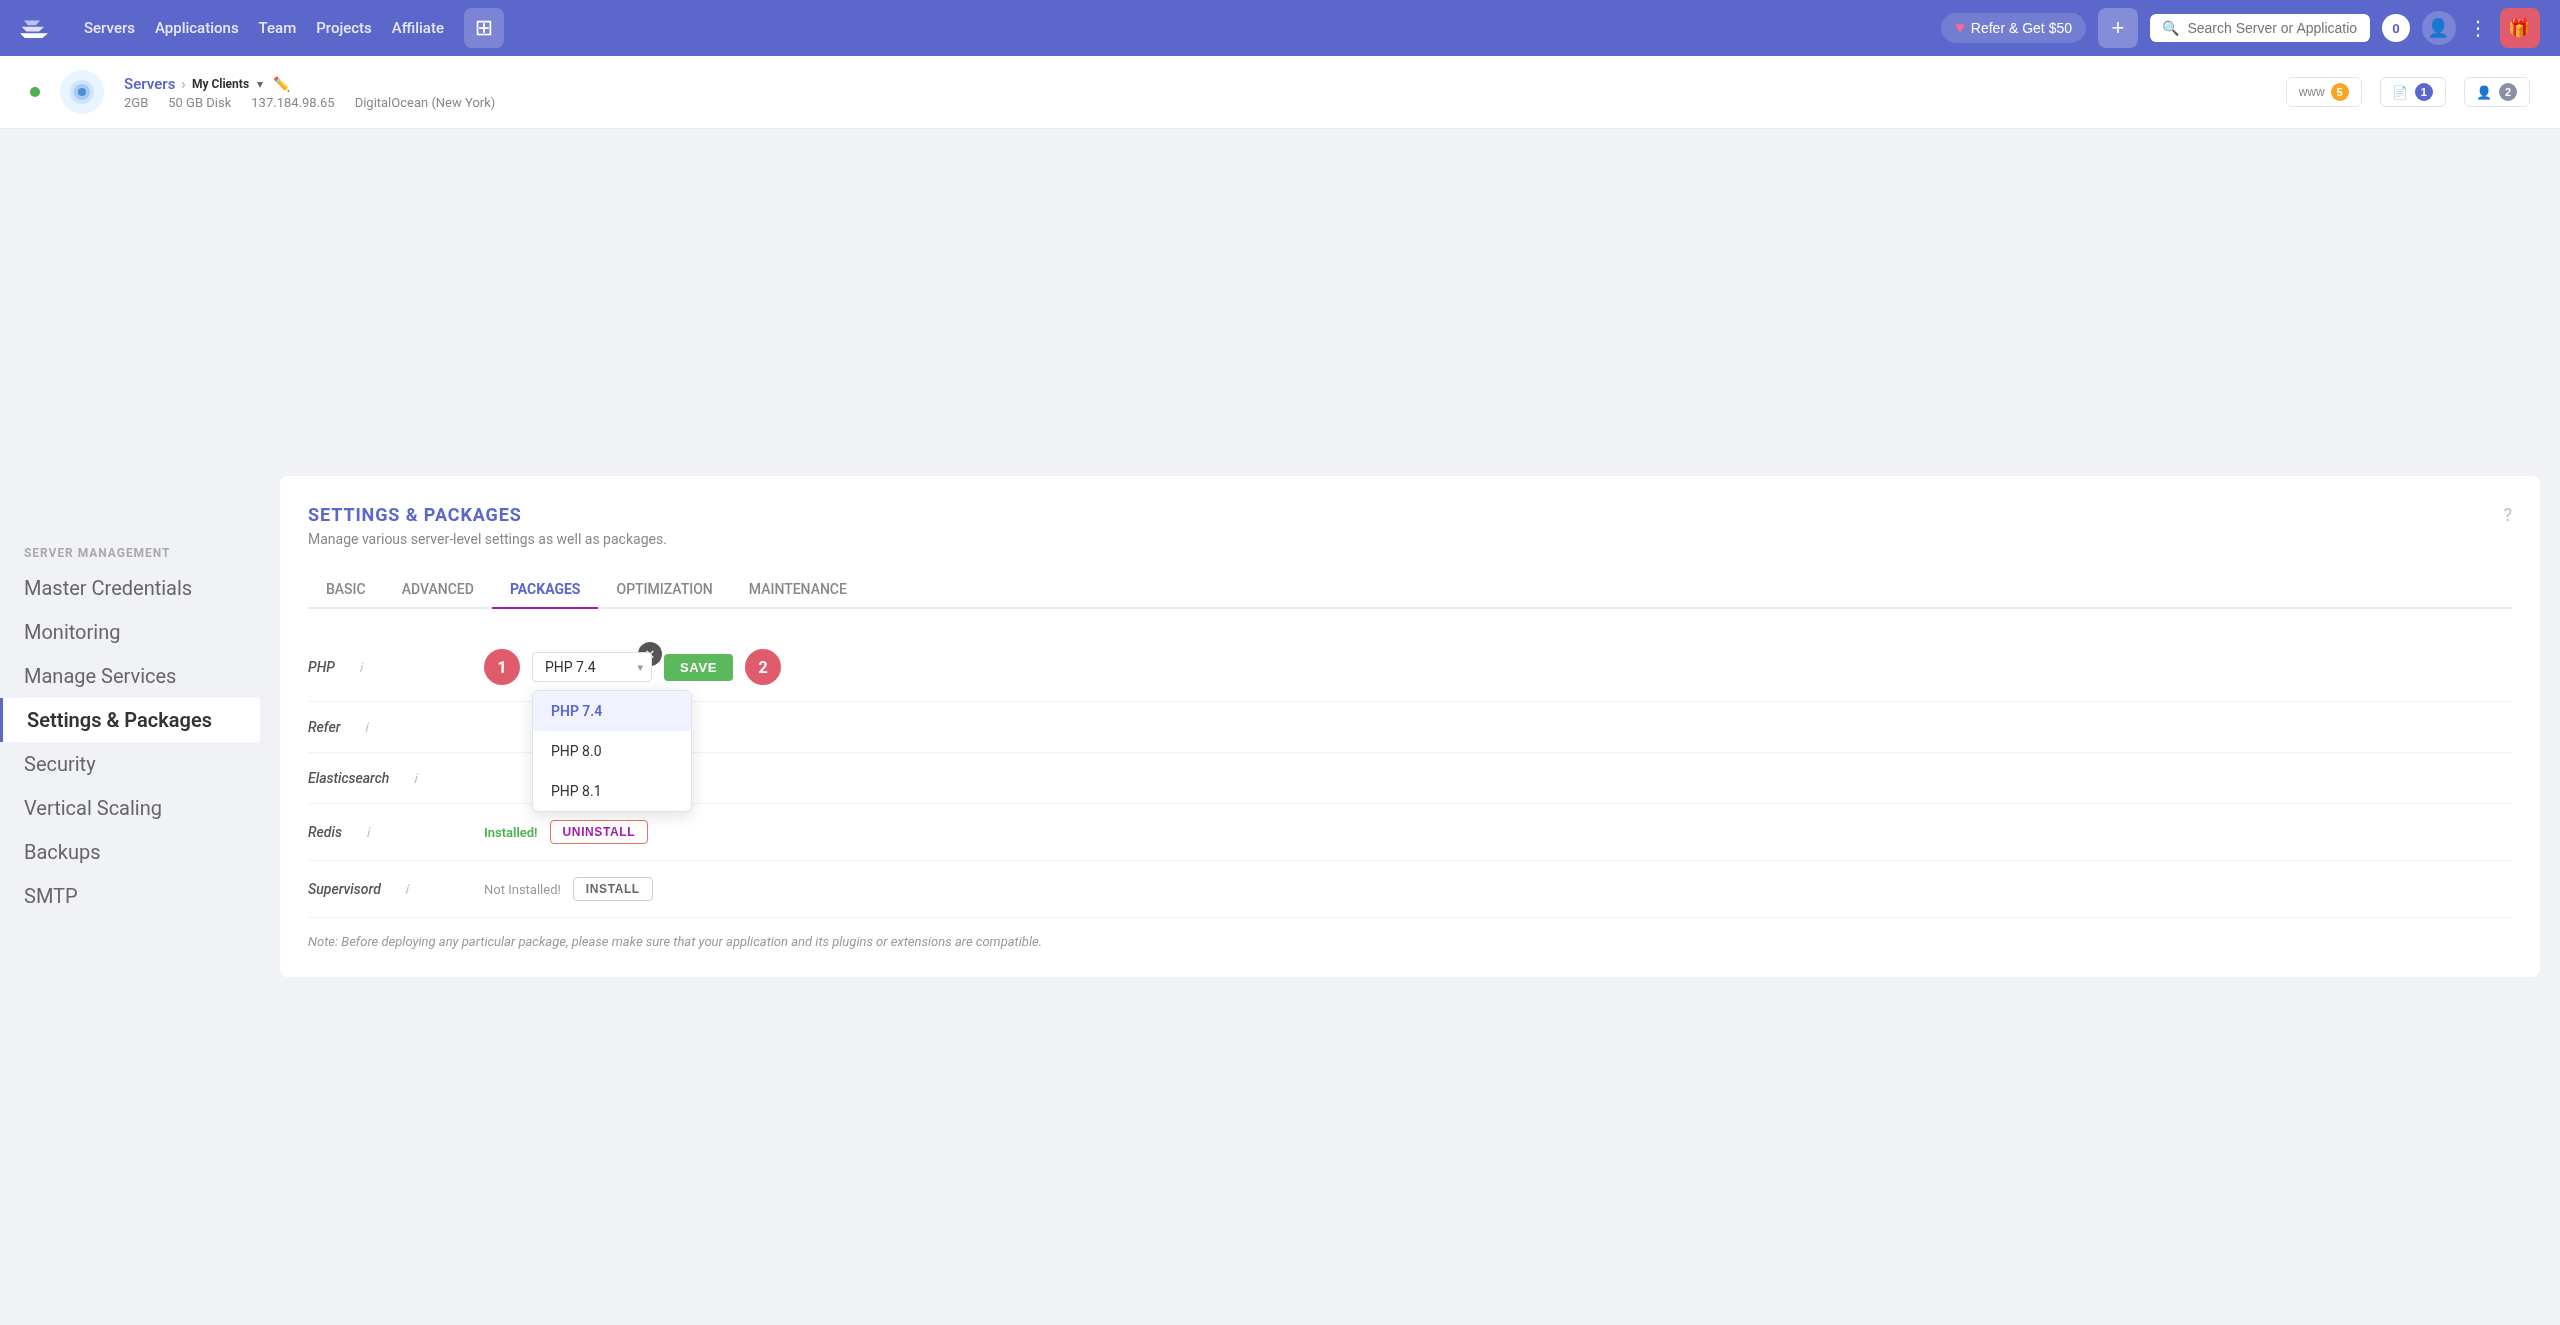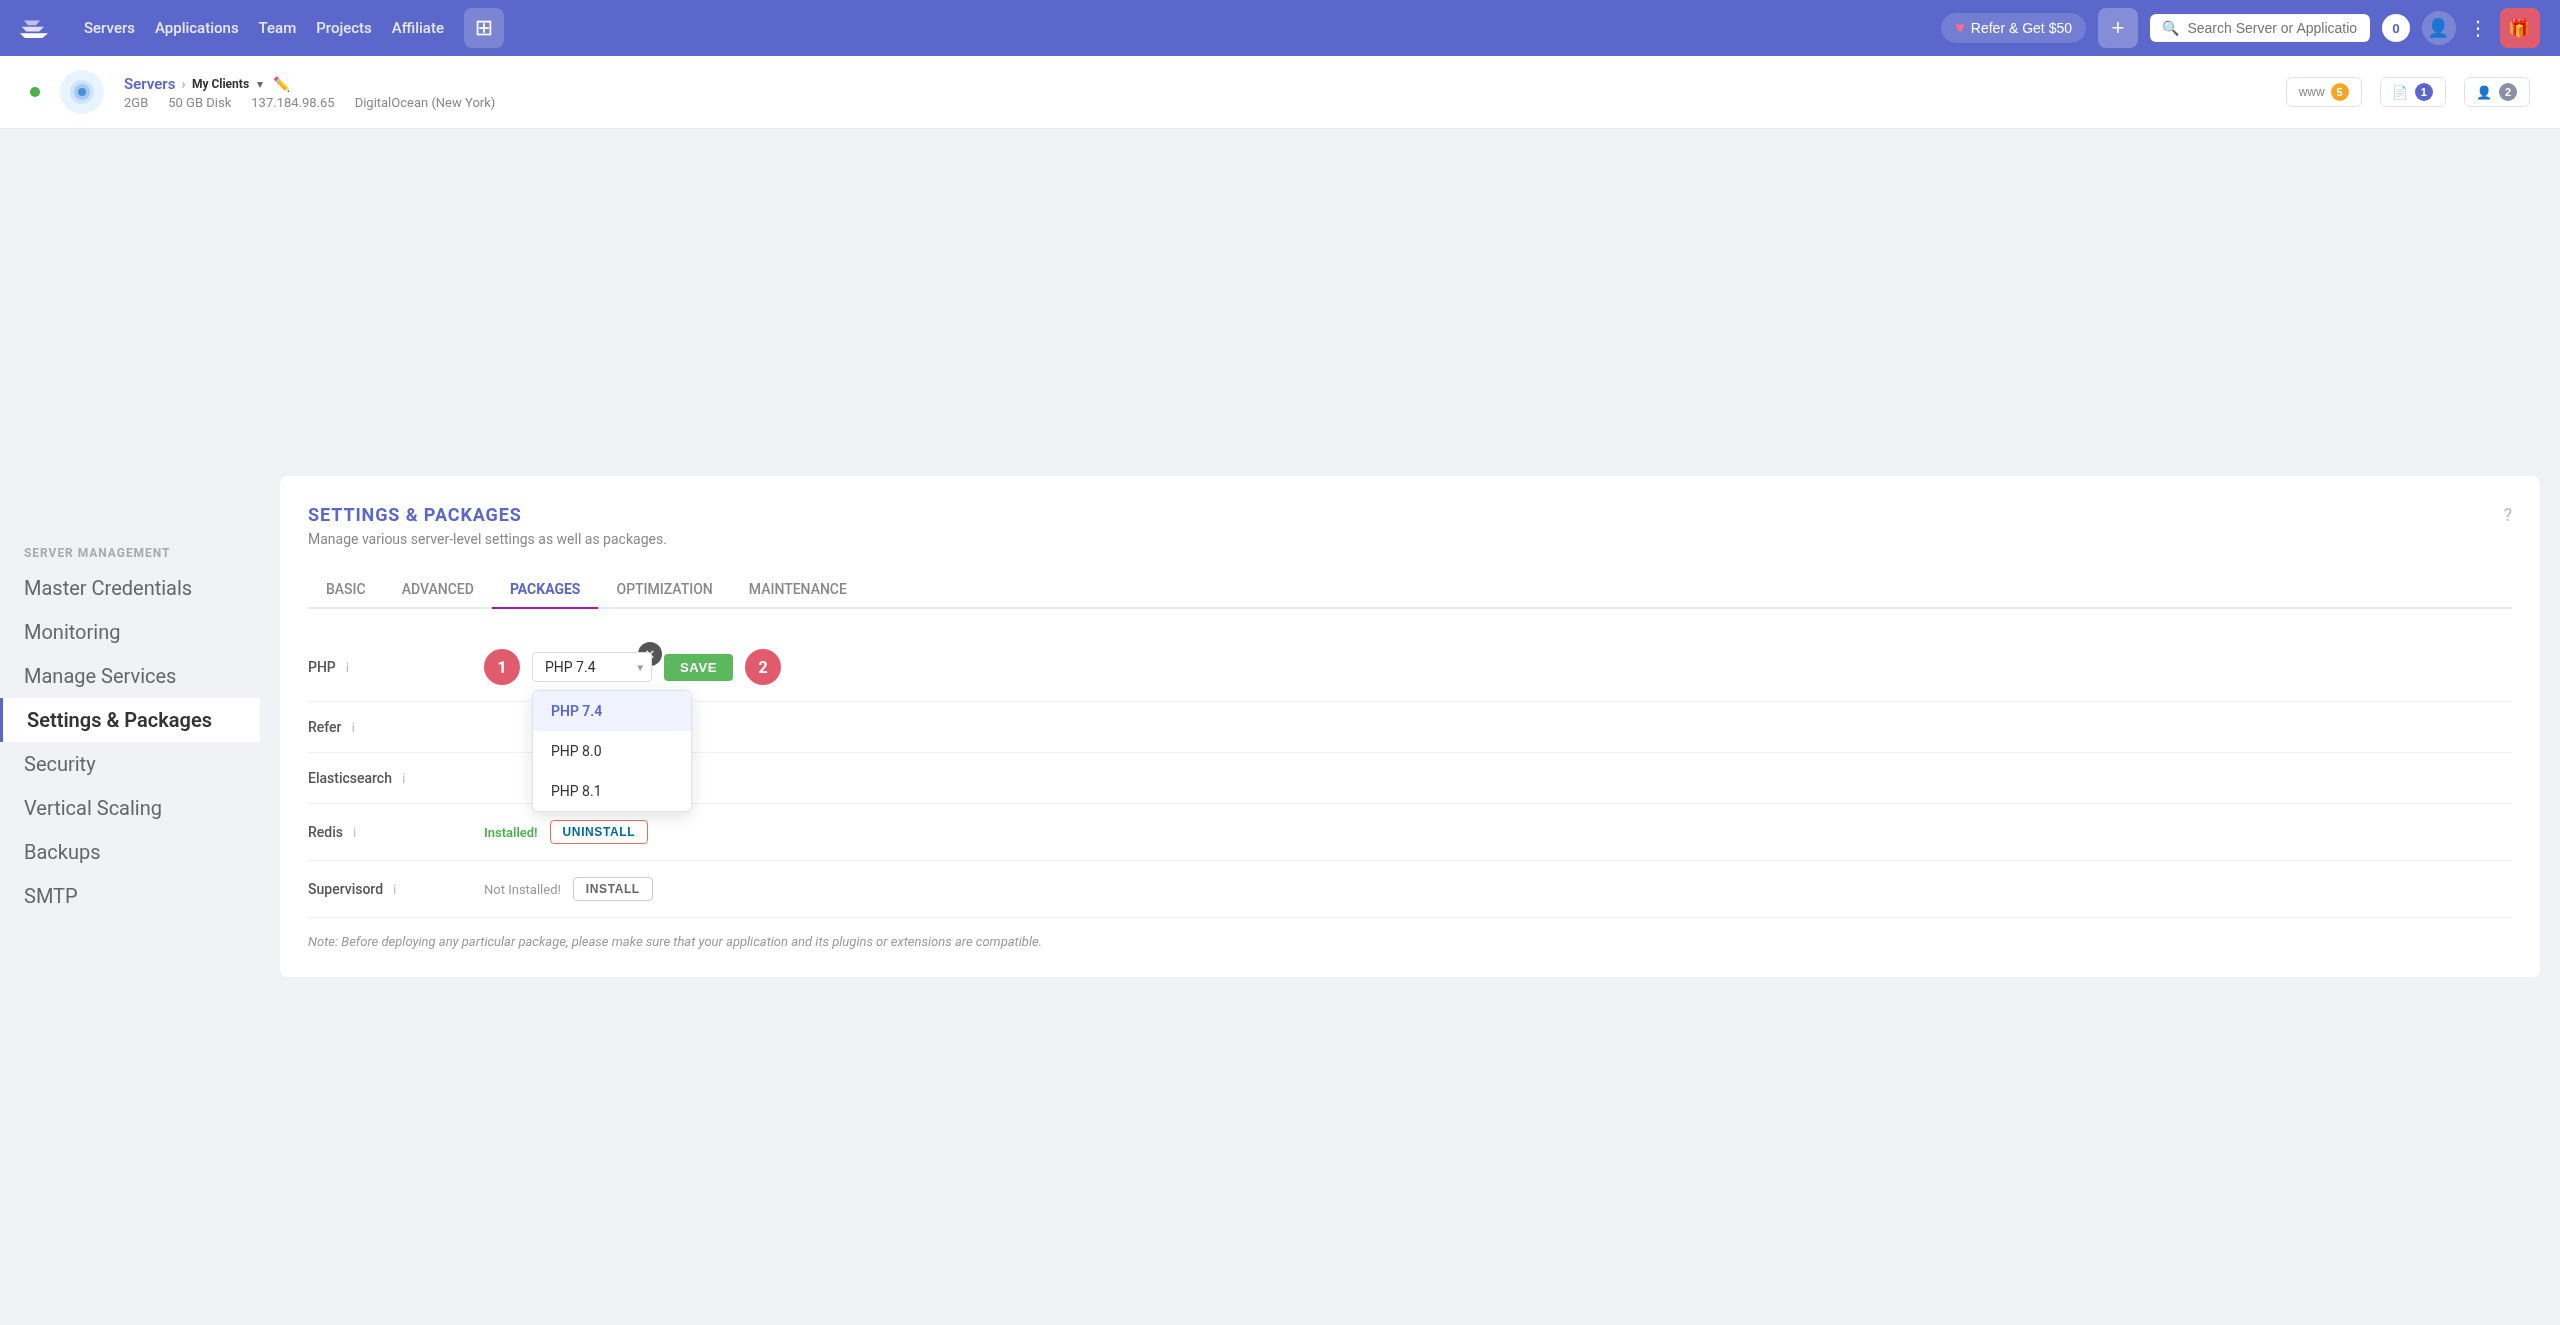--- a/index.html
+++ b/index.html
@@ -290,34 +290,35 @@
       border-bottom: 1px solid #f0f2f5;
       gap: 16px;
     }
     .package-label {
       width: 160px;
       font-size: 14px;
       color: #555;
       font-weight: 500;
       display: flex;
       align-items: center;
-      gap: 10px;
+      gap: 24px;
+      font-style: italic;
     }
     .pkg-info-icon {
       color: #bbb;
       font-size: 13px;
       cursor: pointer;
     }
     .package-control { flex: 1; display: flex; align-items: center; gap: 12px; }
     .installed-text { color: #4caf50; font-weight: 600; font-size: 13px; }
     .not-installed-text { color: #999; font-size: 13px; }
     .uninstall-btn {
       background: white;
       border: 1px solid #e0735d;
-      color: #0369a1;
+      color: #a21caf;
       border-radius: 4px;
       padding: 4px 12px;
       font-size: 12px;
       font-weight: 700;
       cursor: pointer;
       letter-spacing: 0.05em;
     }
     .install-btn {
       background: white;
       border: 1px solid #ccc;

